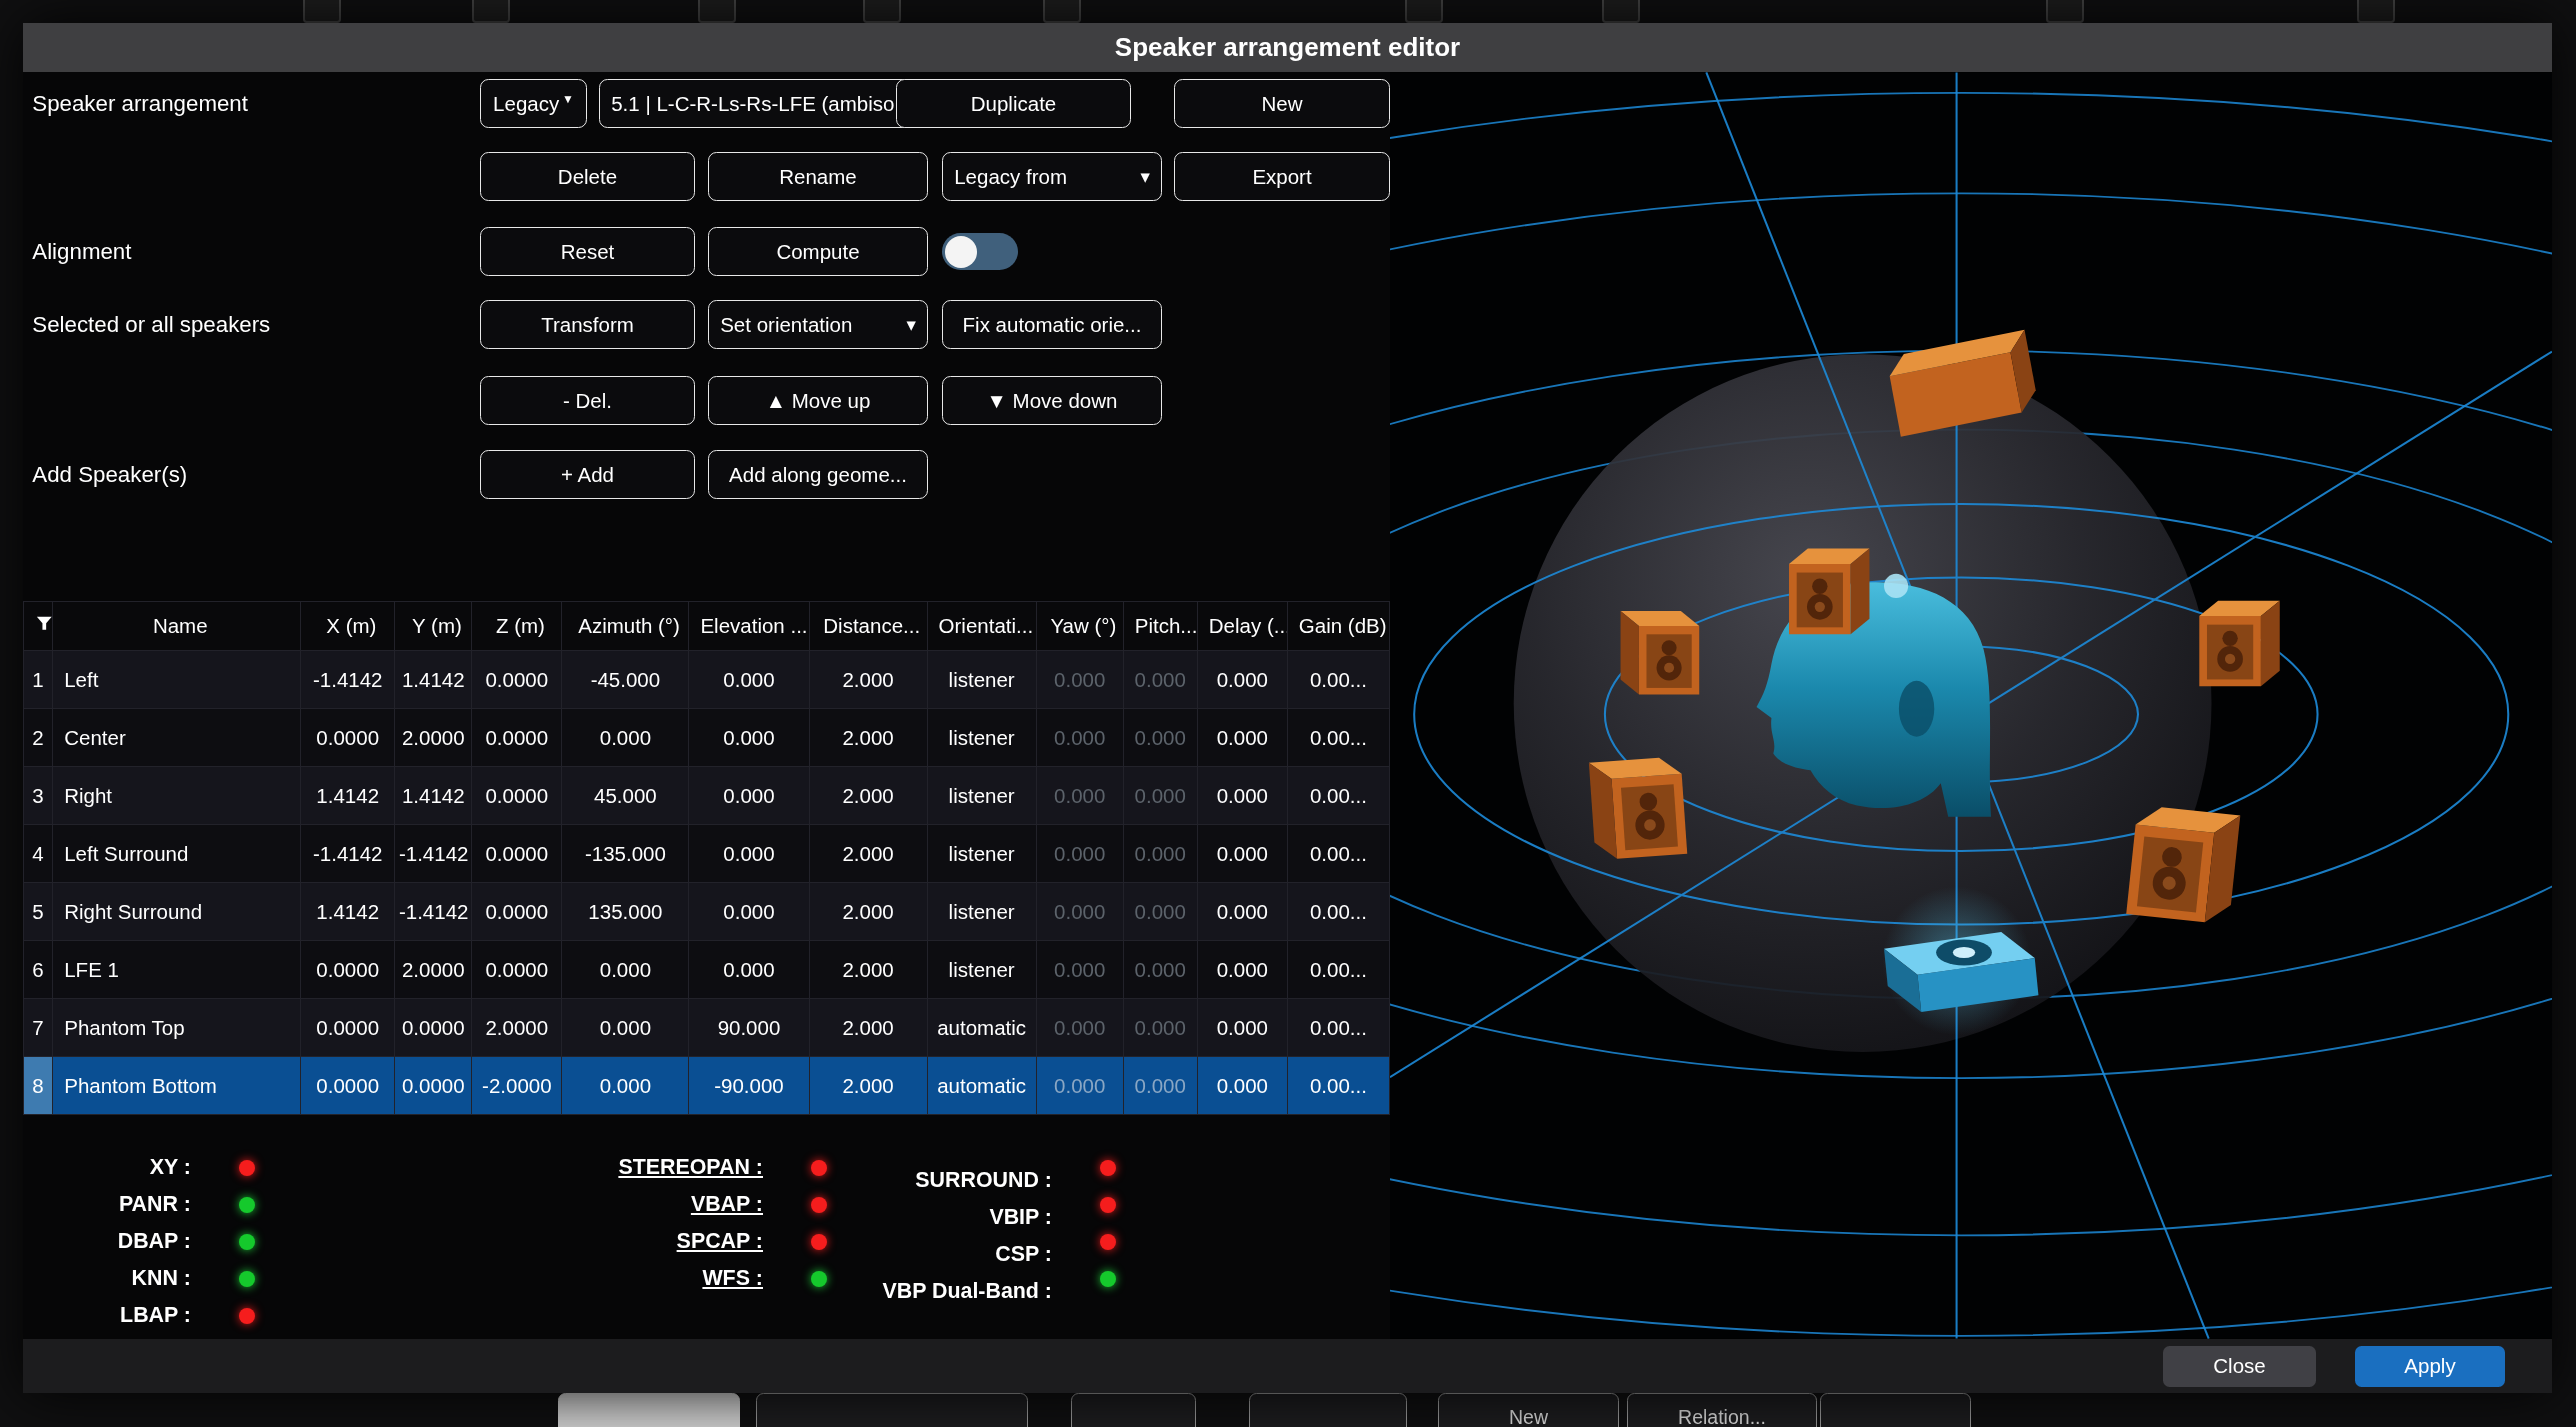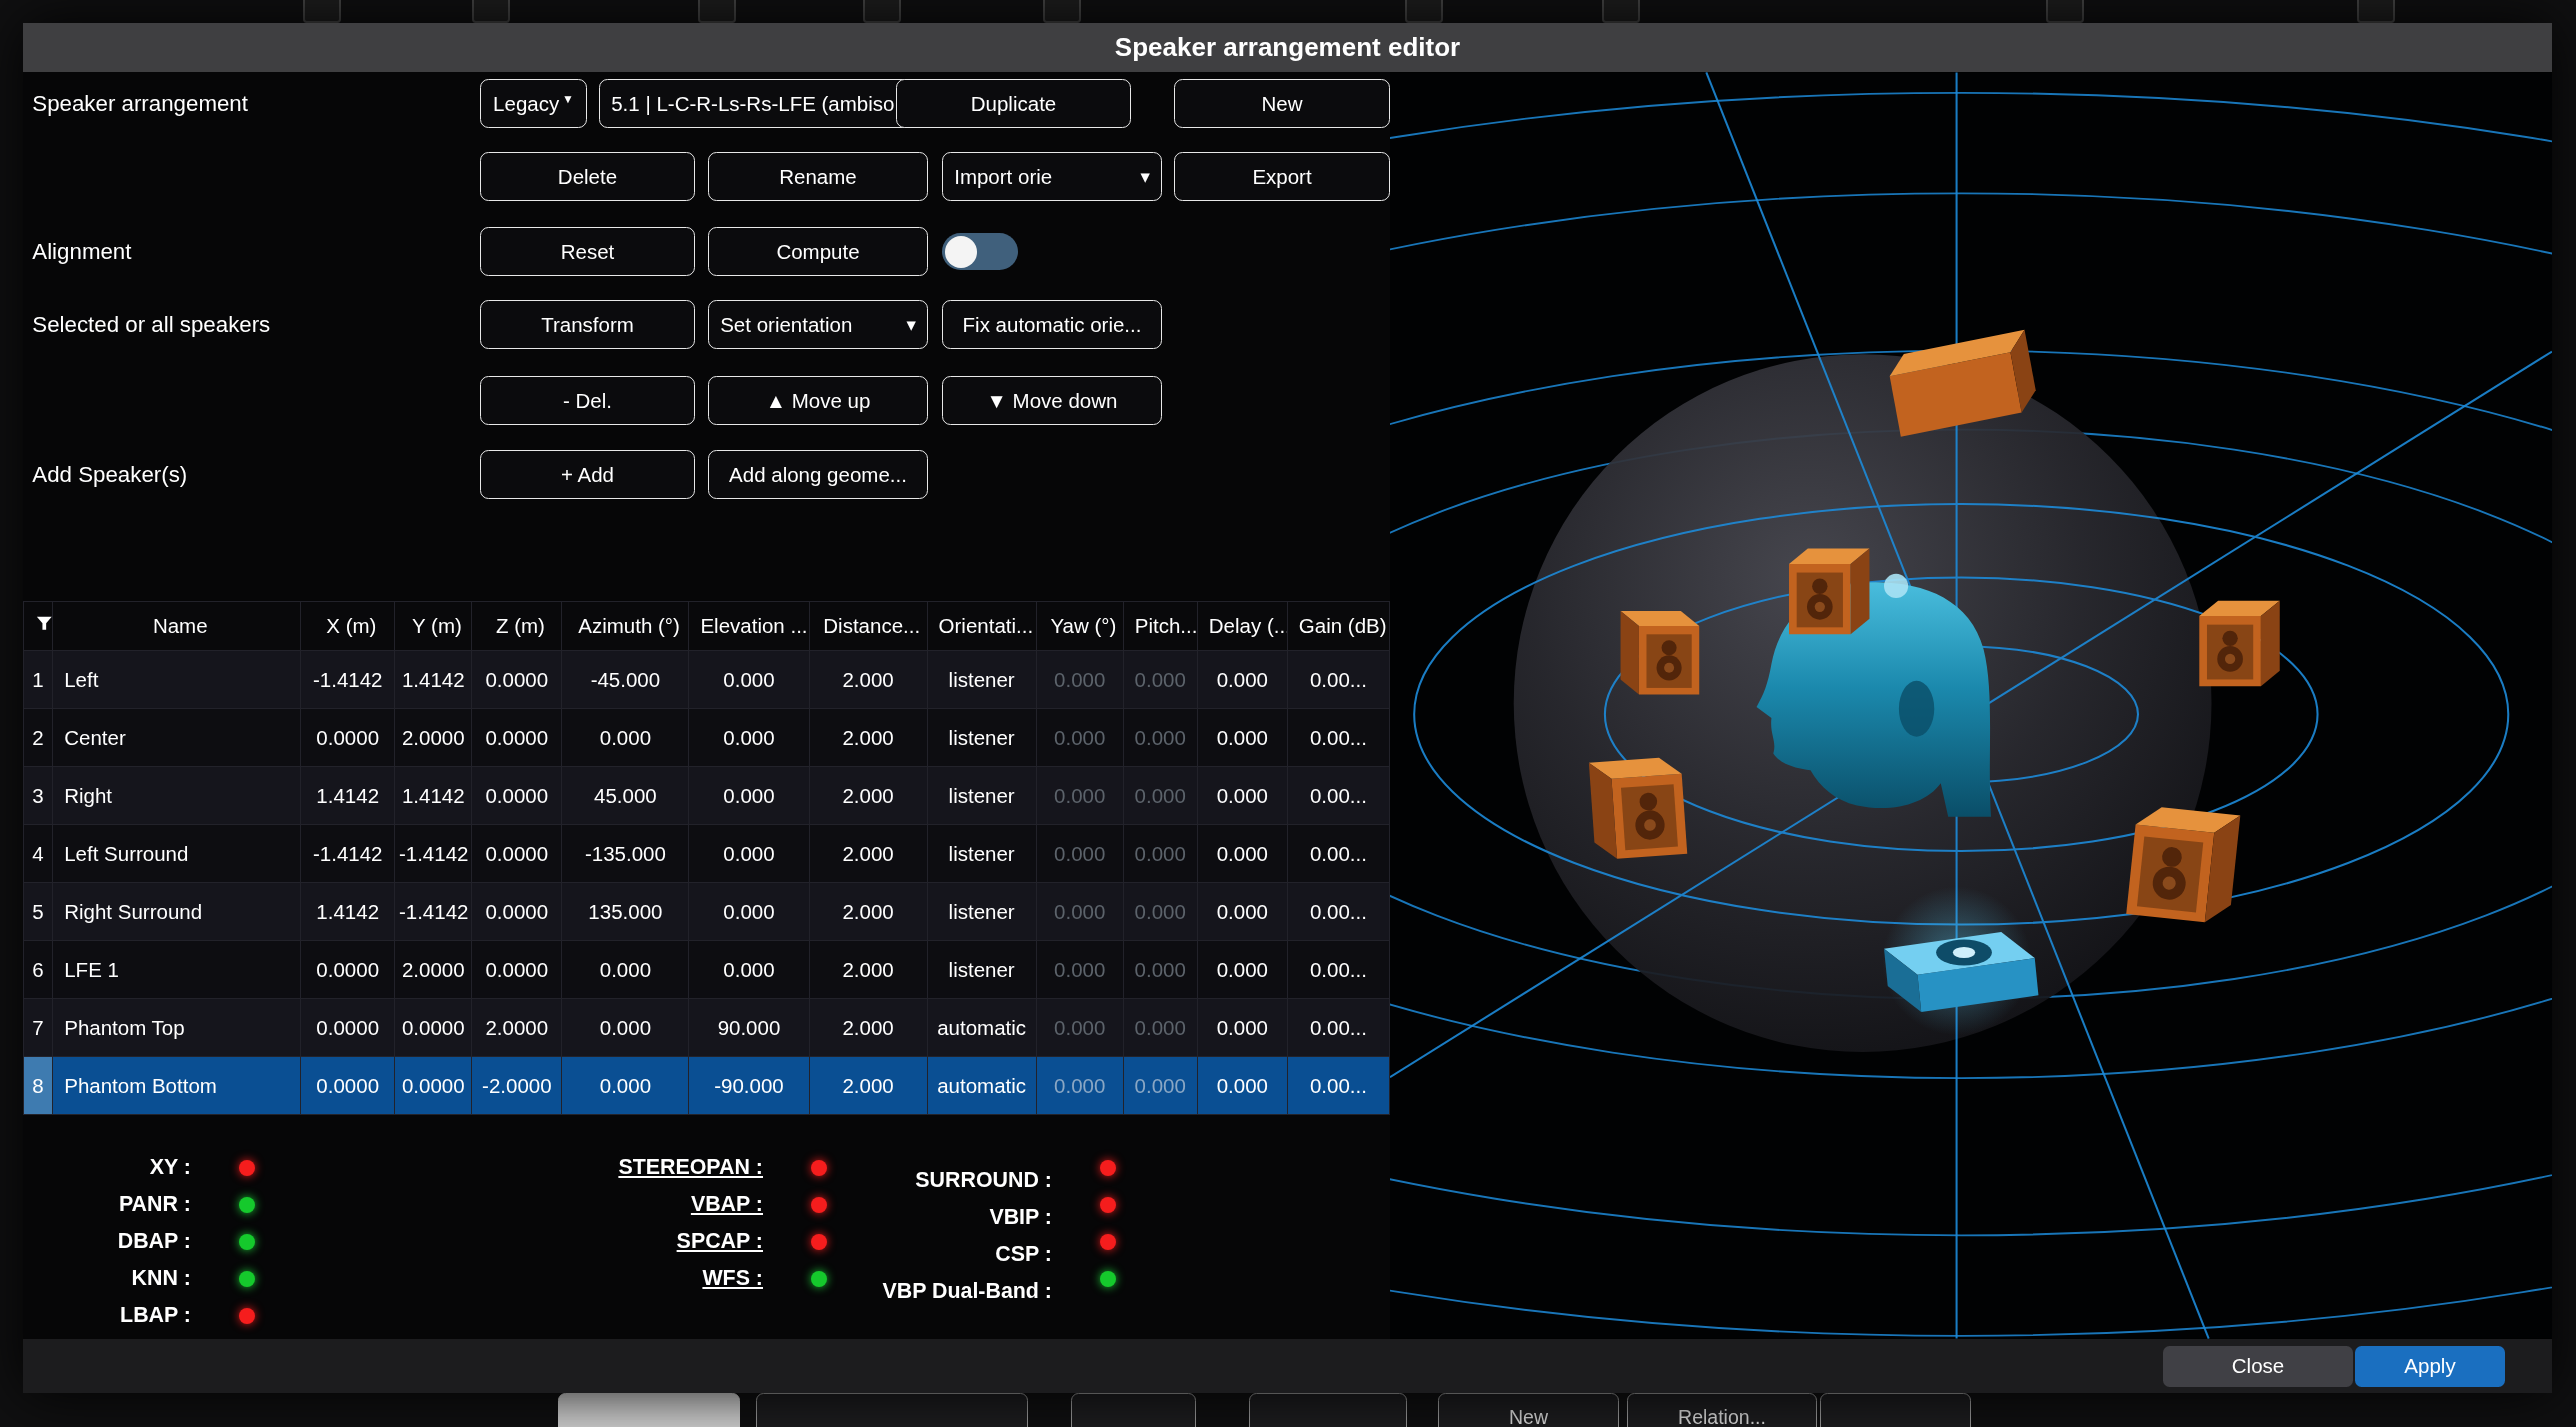--- a/index.html
+++ b/index.html
@@ -59,21 +59,21 @@
 
   
   .viz { position:absolute; left:1367px; top:49px; width:1162px; height:1267px; background:#000; }
   .viz svg { display:block; }
 
   
   .footer { position:absolute; left:0; top:1316px; width:100%; height:54px; background:#1c1c1e; }
   .fbtn { position:absolute; top:6.5px; height:41px; border:none; border-radius:6.5px; color:#fff;
           font-size:20.5px; display:flex; align-items:center; justify-content:center;
           font-family:"Liberation Sans", sans-serif; }
-  .fbtn.close { left:2140px; width:190px; background:#404045; }
+  .fbtn.close { left:2140px; width:153px; background:#404045; }
   .fbtn.apply { left:2332px; width:150px; background:#1a6fc0; }
 </style>
 </head>
 <body>
 
 <div class="screen">
 
   <div class="bg-icon" style="left:303px"></div>
   <div class="bg-icon" style="left:472px"></div>
   <div class="bg-icon" style="left:698px"></div>
@@ -110,21 +110,21 @@
     <div class="btn select" style="left:576px;top:56px;width:329px">
       <span class="sel-text">5.1 | L-C-R-Ls-Rs-LFE (ambiso</span>
       <span class="chev">▾</span>
     </div>
     <div class="btn" style="left:873px;top:56px;width:235px">Duplicate</div>
     <div class="btn" style="left:1151px;top:56px;width:216px">New</div>
 
     <div class="btn" style="left:457px;top:129px;width:215px">Delete</div>
     <div class="btn" style="left:685px;top:129px;width:220px">Rename</div>
     <div class="btn select" style="left:919px;top:129px;width:220px">
-      <span>Import orie</span>
+      <span>Legacy from</span>
       <span class="chev">▾</span>
     </div>
     <div class="btn" style="left:1151px;top:129px;width:216px">Export</div>
 
     <div class="btn" style="left:457px;top:204px;width:215px">Reset</div>
     <div class="btn" style="left:685px;top:204px;width:220px">Compute</div>
     <div class="toggle" style="left:919px;top:210px">
       <div class="knob"></div>
     </div>
 

